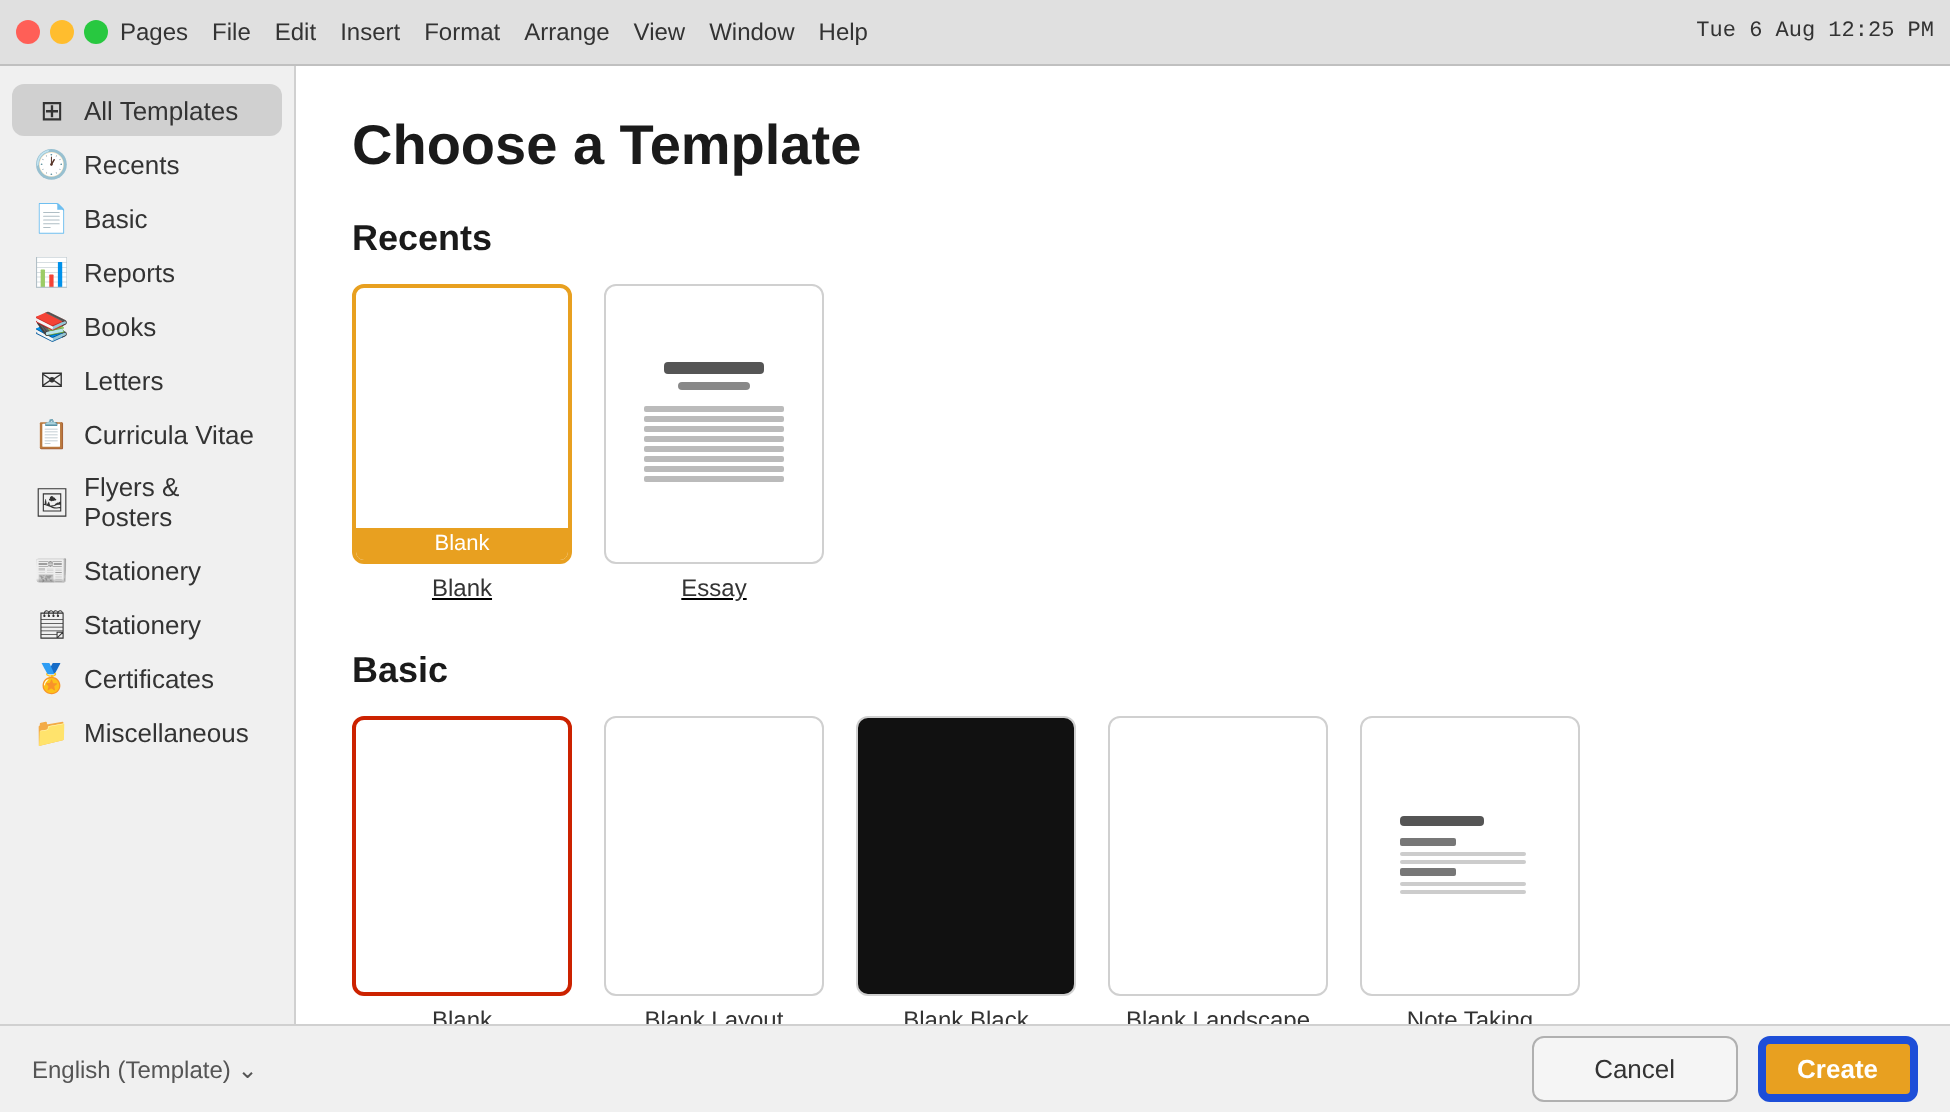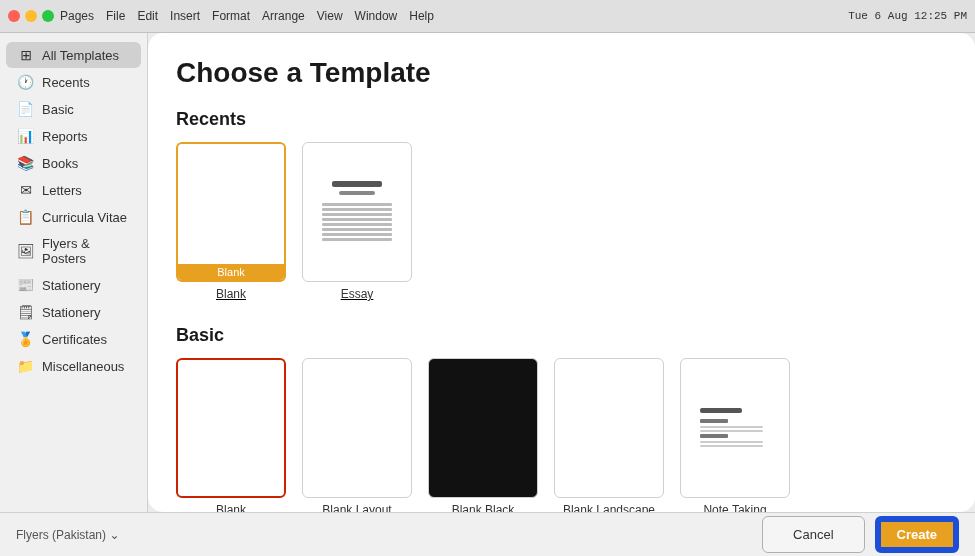--- a/index.html
+++ b/index.html
@@ -74,21 +74,20 @@
       font-size: 14px;
       flex-shrink: 0;
     }
 
     
     .content {
       flex: 1;
       background: #ffffff;
       overflow-y: auto;
       padding: 24px 28px 36px;
-      border-radius: 15px;
     }
     .page-title {
       font-size: 28px;
       font-weight: 600;
       color: #1a1a1a;
       margin-bottom: 20px;
     }
     .section-title {
       font-size: 18px;
       font-weight: 600;
@@ -184,21 +183,21 @@
       padding: 5px 30px;
       border: 1px solid #b0b0b0;
       border-radius: 6px;
       background: #f5f5f5;
       font-size: 13px;
       cursor: pointer;
       color: #333;
     }
     .btn-create {
       padding: 5px 16px;
-      border: 6px solid #1d4ed8;
+      border: 4px solid #1d4ed8;
       border-radius: 6px;
       background: #e8a020;
       font-size: 13px;
       cursor: pointer;
       color: white;
       font-weight: 600;
     }
   </style>
 </head>
 <body>
@@ -356,20 +355,20 @@
     </div>
 
     <div class="template-row">
       
     </div>
   </div>
 </div>
 
 <div class="footer">
   <div class="footer-left">
-    <span>Flyers (Pakistan)</span>
+    <span>English (Template)</span>
     <span> ⌄</span>
   </div>
   <div class="footer-right">
     <button class="btn-cancel">Cancel</button>
     <button class="btn-create">Create</button>
   </div>
 </div>
 
 </body></html>

